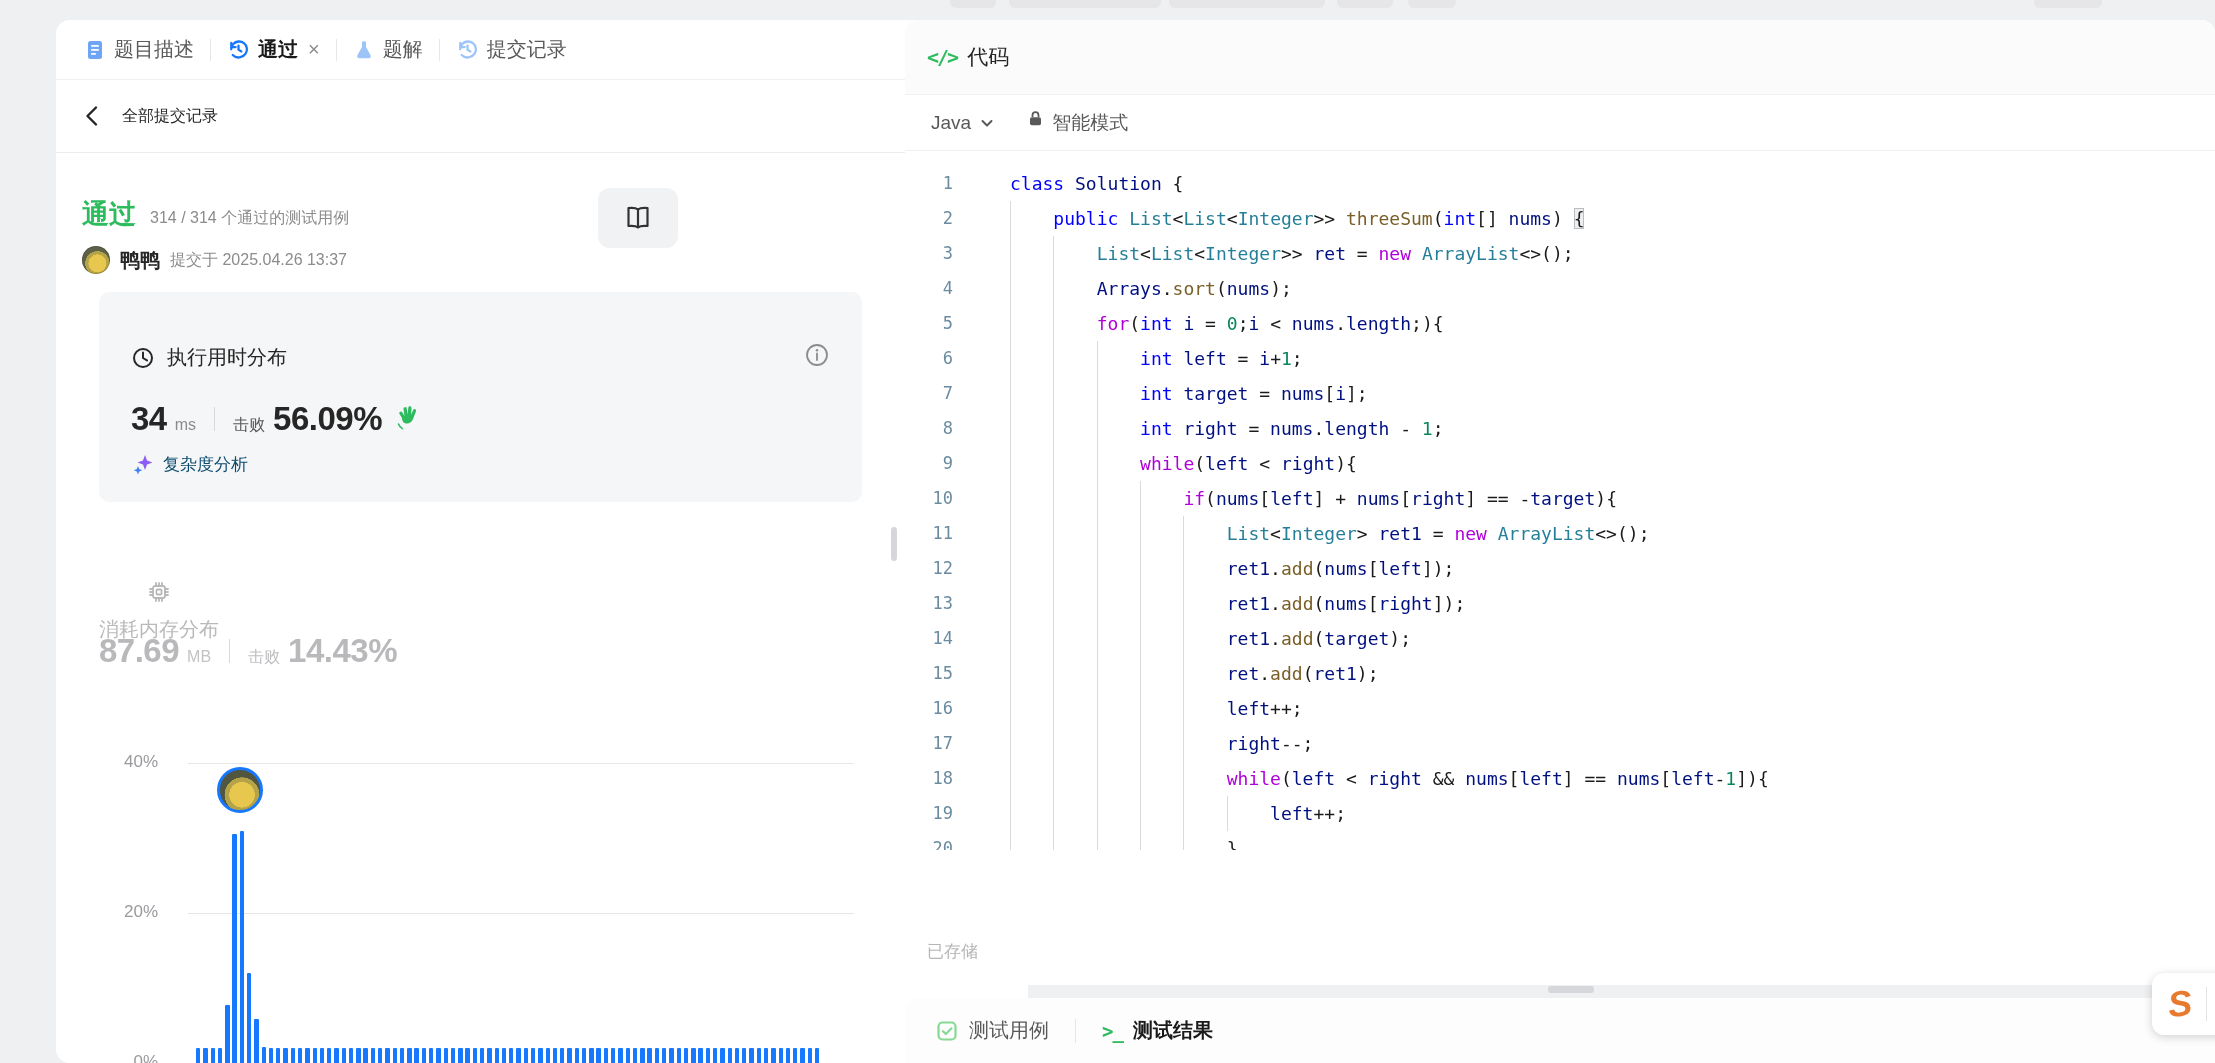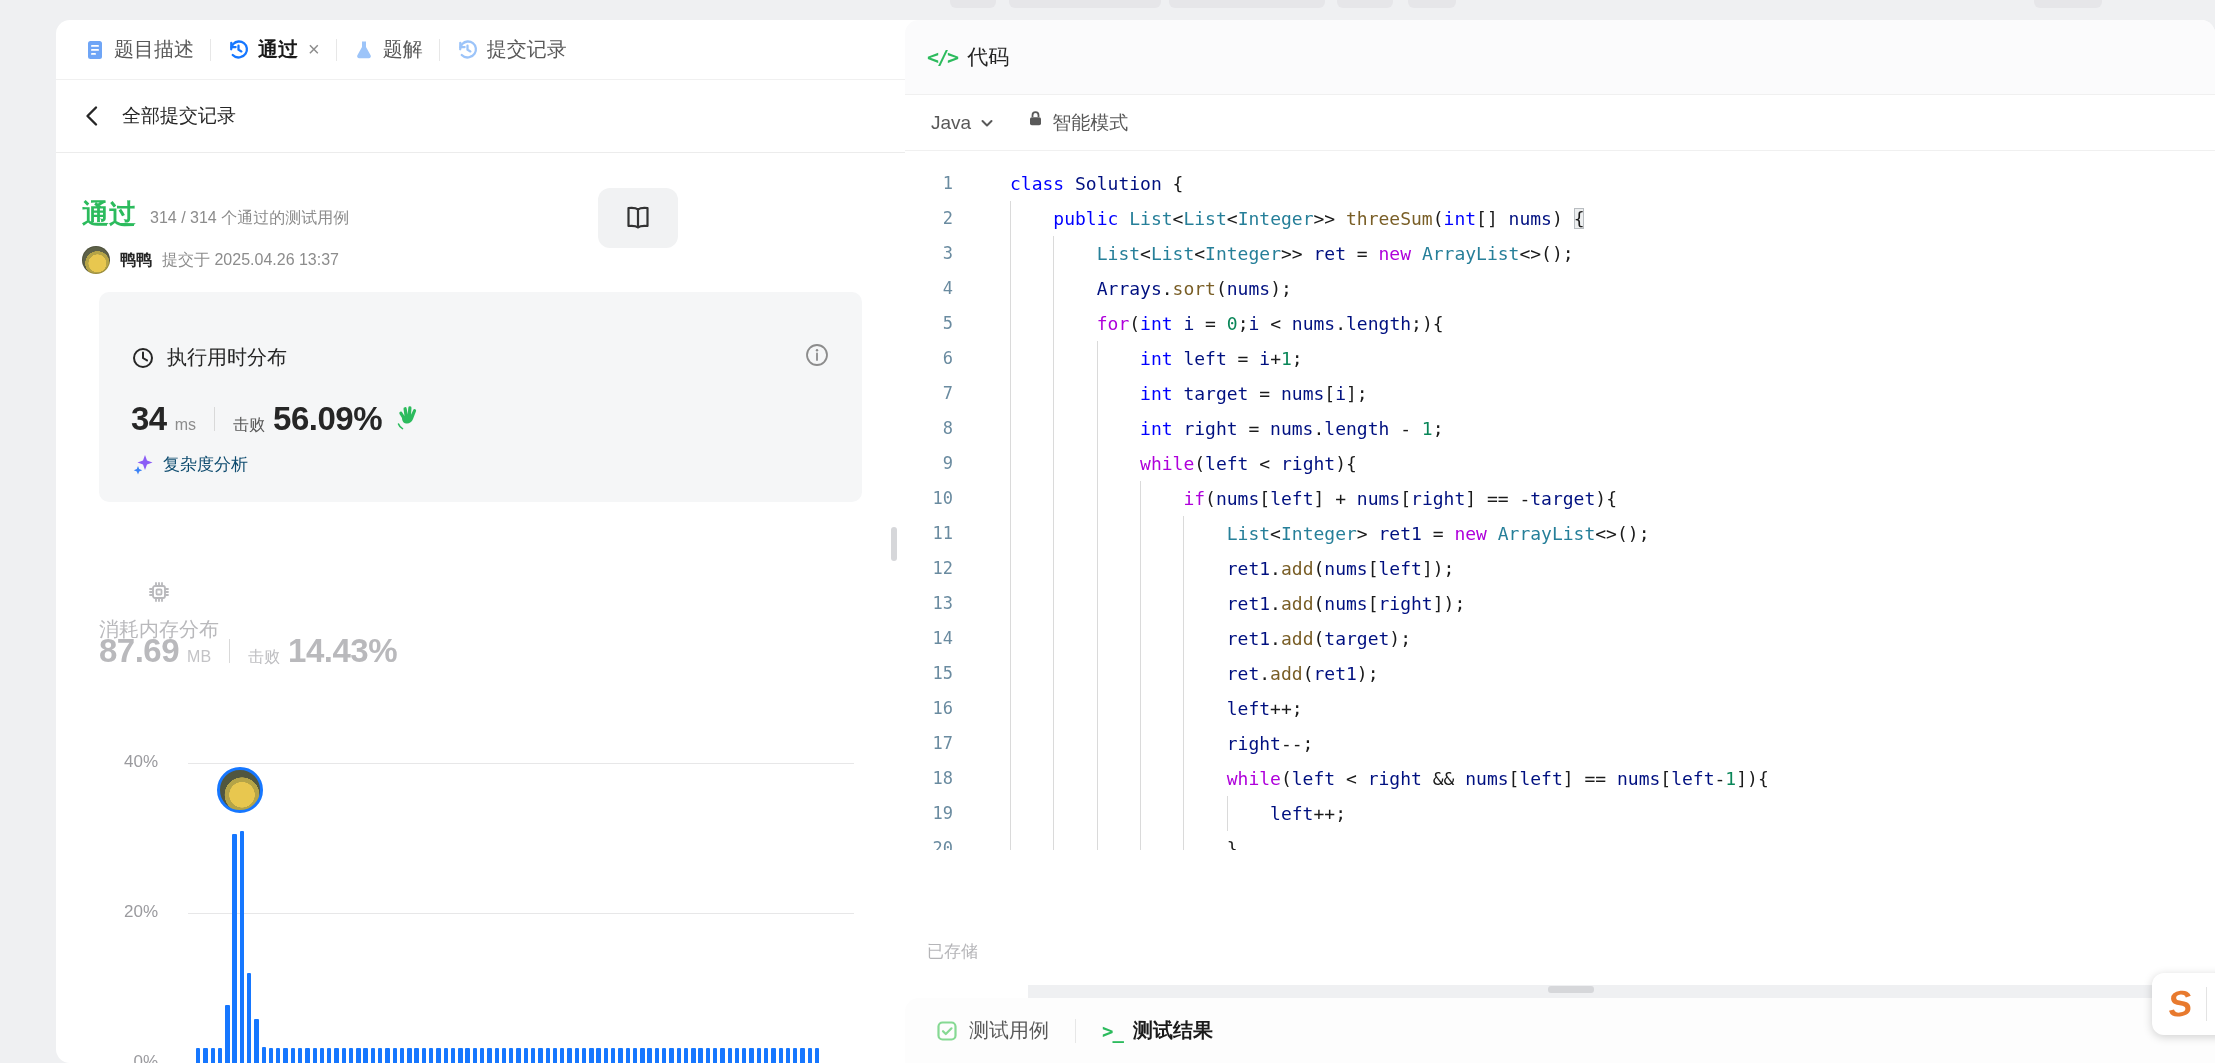--- a/index.html
+++ b/index.html
@@ -21,28 +21,28 @@
     padding:0 18px;border-bottom:1px solid #f0f0f0;box-sizing:border-box;}
   .tab{display:flex;align-items:center;gap:8px;padding:0 10px;height:100%;cursor:pointer;}
   .tab .tlabel{font-size:20px;color:#595959;}
   .tab.active .tlabel{color:#1a1a1a;font-weight:700;}
   .tab-close{color:#8c8c8c;font-size:20px;margin-left:2px;}
   .tabsep{width:1px;height:22px;background:#e7e7e7;margin:0 6px;}
   .tab-right{margin-left:auto;display:flex;align-items:center;gap:26px;color:#595959;}
 
   .backrow{position:absolute;left:0;top:60px;right:0;height:73px;display:flex;align-items:center;
     padding:0 24px;border-bottom:1px solid #ececec;box-sizing:border-box;}
-  .backrow .btitle{font-size:19px;font-weight:500;color:#262626;margin-left:16px;text-align:center;}
+  .backrow .btitle{font-size:16px;font-weight:500;color:#262626;margin-left:16px;text-align:center;}
   .backrow .linkic{margin-left:auto;margin-right:36px;}
 
   .status-line{position:absolute;left:26px;top:176px;display:flex;align-items:baseline;gap:14px;}
   .status-pass{font-size:27px;font-weight:600;color:#2cbb5d;}
   .status-sum{font-size:16px;color:#8c8c8c;}
   .user-line{position:absolute;left:26px;top:226px;display:flex;align-items:center;gap:10px;}
-  .uname{font-size:16px;font-weight:600;color:#262626;}
+  .uname{font-size:20px;font-weight:600;color:#262626;}
   .usub{font-size:16px;color:#8c8c8c;}
   .avatar{width:28px;height:28px;border-radius:50%;
     background:radial-gradient(circle at 55% 62%, #e8c74f 0 38%, #b5a447 39% 52%, #5d6148 53% 100%);
     box-shadow:inset 0 0 0 1px rgba(0,0,0,.15);}
   .btn-book{position:absolute;left:542px;top:168px;width:80px;height:60px;border-radius:12px;
     background:#f1f2f3;display:flex;align-items:center;justify-content:center;cursor:pointer;}
   .btn-solution{position:absolute;left:637px;top:168px;width:190px;height:60px;border-radius:12px;
     background:#2cbb5d;color:#fff;display:flex;align-items:center;justify-content:center;gap:10px;
     font-size:21px;font-weight:500;cursor:pointer;}
 

